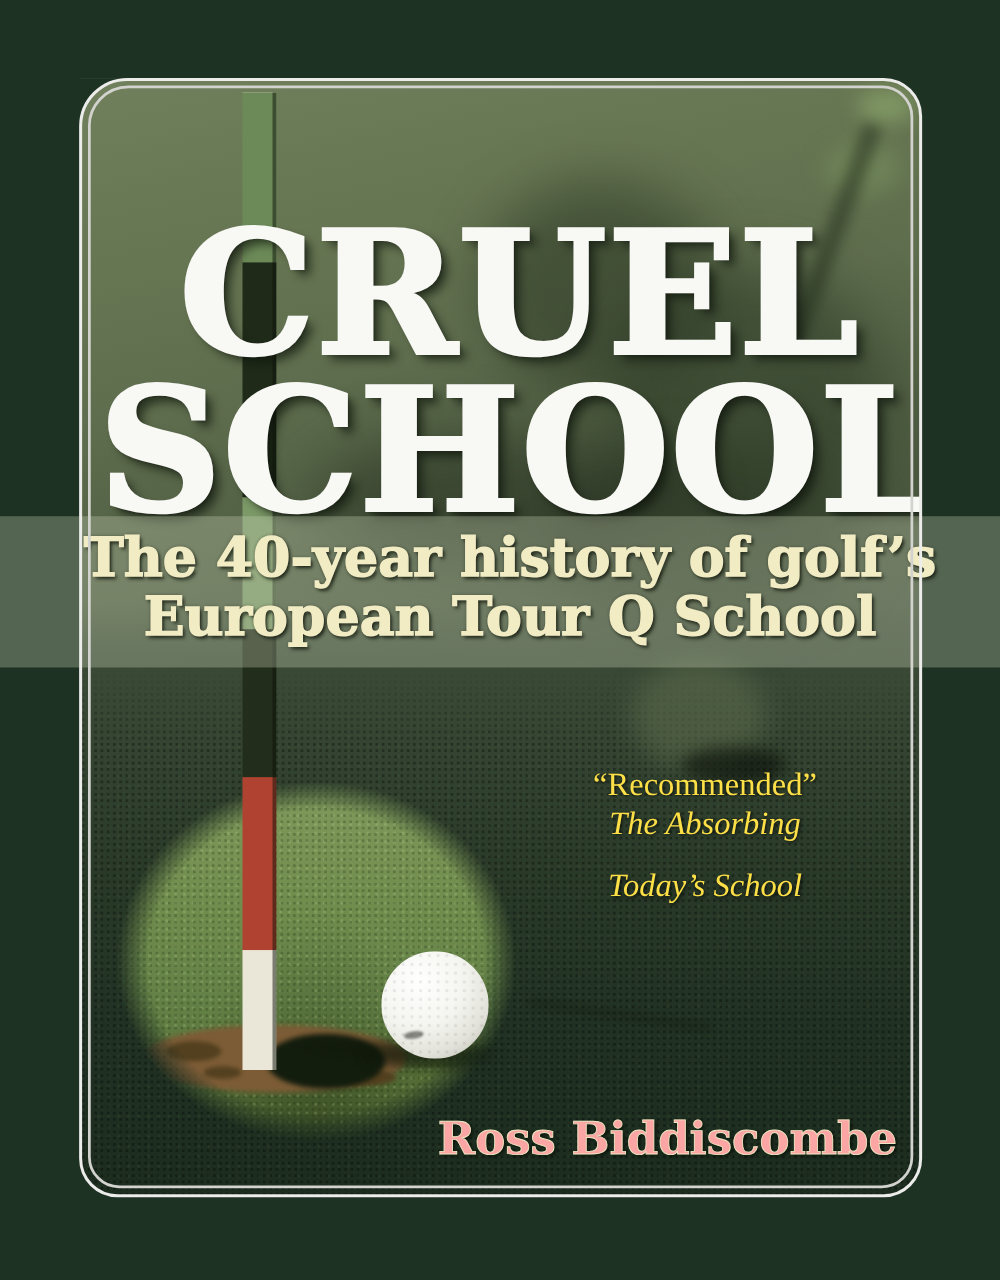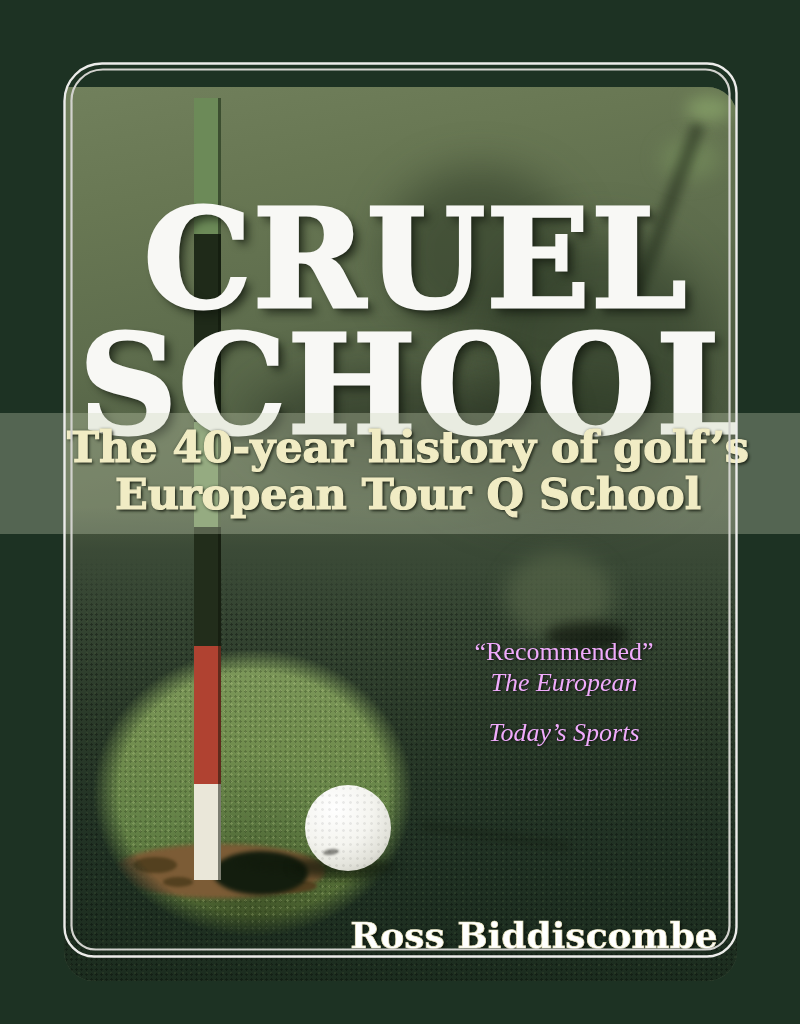--- a/index.html
+++ b/index.html
@@ -4,21 +4,21 @@
 <style>
   html,body{margin:0;padding:0;background:#101810;}
   .page{
     position:relative;width:800px;height:1024px;overflow:hidden;
     background:#1d3223;
     font-family:"DejaVu Serif", serif;
   }
   
   .cover{
     position:absolute;left:64px;top:63px;width:673px;height:894px;
-    border-radius:0 30px 30px 30px;overflow:hidden;background:#51604a;margin-top:24px;
+    border-radius:0 30px 30px 30px;overflow:hidden;background:#51604a;
   }
   .photo-upper{
     position:absolute;left:0;top:0;width:673px;height:480px;
     background:linear-gradient(168deg,#71805c 0%,#687753 22%,#5e6d4d 45%,#4c5a40 72%,#3d4a38 100%);
   }
   .photo-lower{
     position:absolute;left:0;top:420px;width:673px;height:474px;
     background:linear-gradient(180deg,rgba(62,76,56,0) 0%,rgba(58,73,54,.92) 9%,#364633 20%,#2a3a29 45%,#213224 70%,#1c2d1f 100%);
   }
   .grass-texture{
@@ -92,26 +92,26 @@
     background:rgba(202,212,182,.32);}
   .subtitle-line{
     position:absolute;left:0;width:800px;text-align:center;
     font-size:43px;line-height:1;font-weight:bold;color:#f1ecc4;
     -webkit-text-stroke:1.2px #f1ecc4;
     text-shadow:2px 2px 3px rgba(22,28,16,.85),0 0 3px rgba(22,28,16,.6);
     transform:translateX(8px);white-space:nowrap;
   }
   .reviews{position:absolute;left:300px;top:0;width:400px;}
   .review{position:absolute;left:0;width:400px;text-align:center;
-    font-family:"Liberation Serif", serif;color:#f0abfc;font-size:26px;line-height:31px;
+    font-family:"Liberation Serif", serif;color:#fde047;font-size:26px;line-height:31px;
     text-shadow:1px 1px 3px rgba(0,0,0,.75);}
   .review .src{font-style:italic;}
   .author{
     position:absolute;left:270px;top:827px;width:400px;text-align:center;
-    font-size:36px;font-weight:600;color:#ffffff;-webkit-text-stroke:.7px #ede7c1;
+    font-size:36px;font-weight:600;color:#fca5a5;-webkit-text-stroke:.7px #ede7c1;
     text-shadow:2px 2px 3px rgba(10,16,8,.8);white-space:nowrap;
   }
   .frame-svg{position:absolute;left:0;top:0;width:800px;height:1024px;pointer-events:none;}
 </style>
 </head>
 <body>
 
 <div class="page">
 
   <div class="cover">
@@ -147,24 +147,24 @@
     <div class="ball-logo"></div>
 
     <div class="flagstick"></div>
 
     <div class="title-line" style="top:104px;">CRUEL</div>
     <div class="title-line" style="top:230px;">SCHOOL</div>
 
     <div class="reviews">
       <div class="review" style="top:549px;">
         <div>“Recommended”</div>
-        <div class="src">The European</div>
+        <div class="src">The Absorbing</div>
       </div>
       <div class="review" style="top:630px;">
-        <div class="src">Today’s Sports</div>
+        <div class="src">Today’s School</div>
       </div>
       <div class="review" style="top:713px;">
       </div>
     </div>
 
     <div class="author">Ross Biddiscombe</div>
   </div>
 
   <div class="band"></div>
   <div class="subtitle-line" style="top:426px;">The 40-year history of golf’s</div>

